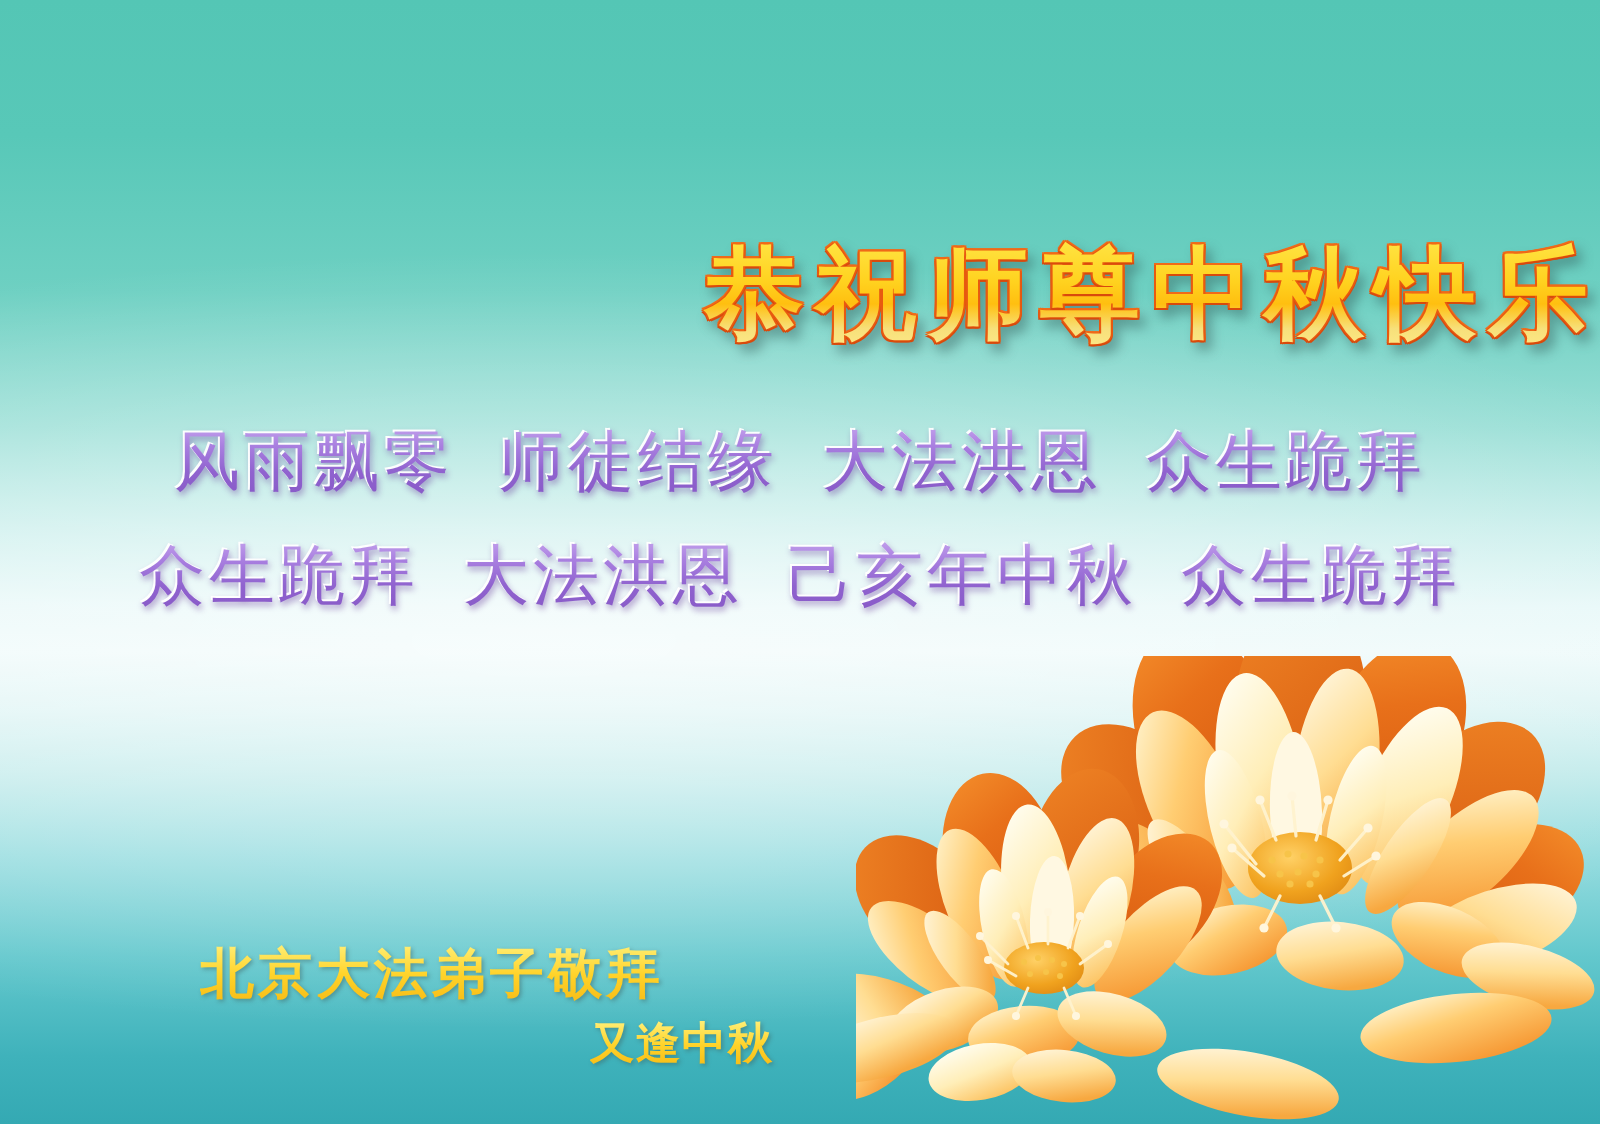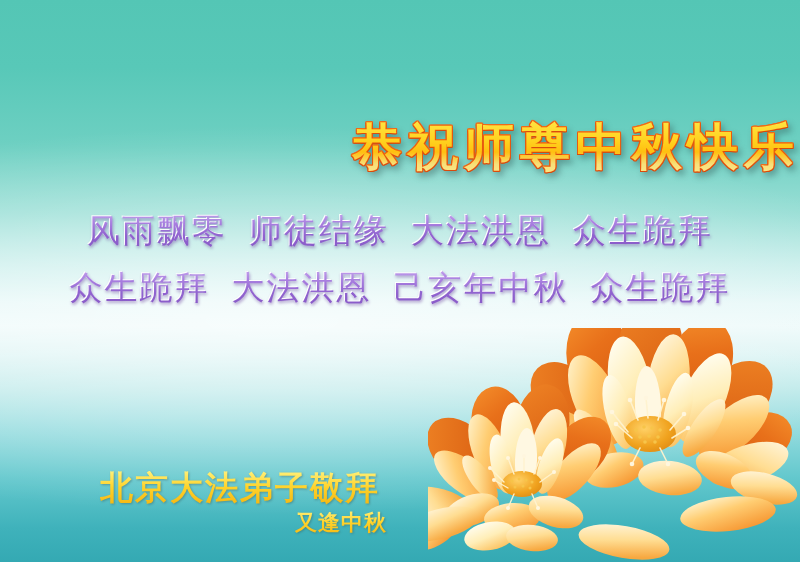--- a/index.html
+++ b/index.html
@@ -92,21 +92,21 @@
   }
   .couplet .gap { display:inline-block; width: 22px; }
   #couplet-1 { top: 211px; }
   #couplet-2 { top: 268px; }
 
   
   .sig-main {
     position: absolute;
     left: 100px;
     top: 471px;
-    font-size: 33px;
+    font-size: 27px;
     line-height: 34px;
     letter-spacing: 2px;
     font-weight: bold;
     color: #ffd635;
     background: linear-gradient(to bottom, #fff07a 0%, #ffd32a 48%, #f5b712 100%);
     -webkit-background-clip: text;
     background-clip: text;
     -webkit-text-fill-color: transparent;
     filter: drop-shadow(1px 1px 1px rgba(60,90,90,0.45));
   }

